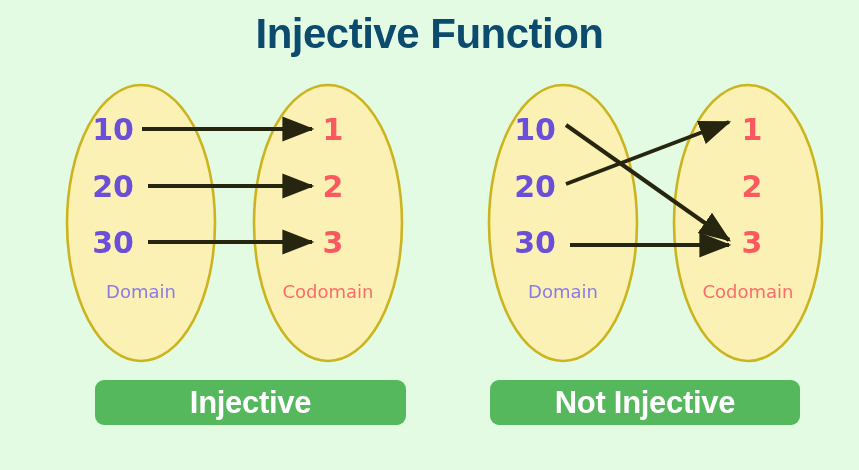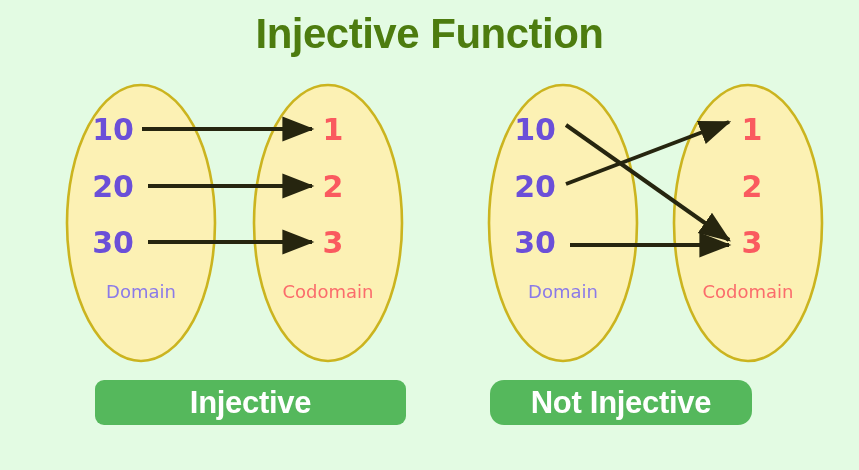--- a/index.html
+++ b/index.html
@@ -22,21 +22,21 @@
     height: 470px;
   }
   .title {
     position: absolute;
     left: 0;
     top: 10px;
     width: 859px;
     text-align: center;
     font-size: 42px;
     font-weight: bold;
-    color: #4d7c0f;
+    color: #0c4a6e;
     letter-spacing: -0.5px;
   }
   svg.diagram {
     position: absolute;
     left: 0;
     top: 0;
     width: 859px;
     height: 470px;
   }
   .num-dom {
@@ -85,22 +85,21 @@
     letter-spacing: -0.3px;
   }
   #verdict-left {
     left: 95px;
     top: 380px;
     width: 311px;
   }
   #verdict-right {
     left: 490px;
     top: 380px;
-    width: 262px;
-    border-radius: 14px;
+    width: 310px;
   }
 </style>
 </head>
 <body>
 
 <div id="stage">
 
   <div class="title">Injective Function</div>
 
   <svg class="diagram" viewBox="0 0 859 470">

